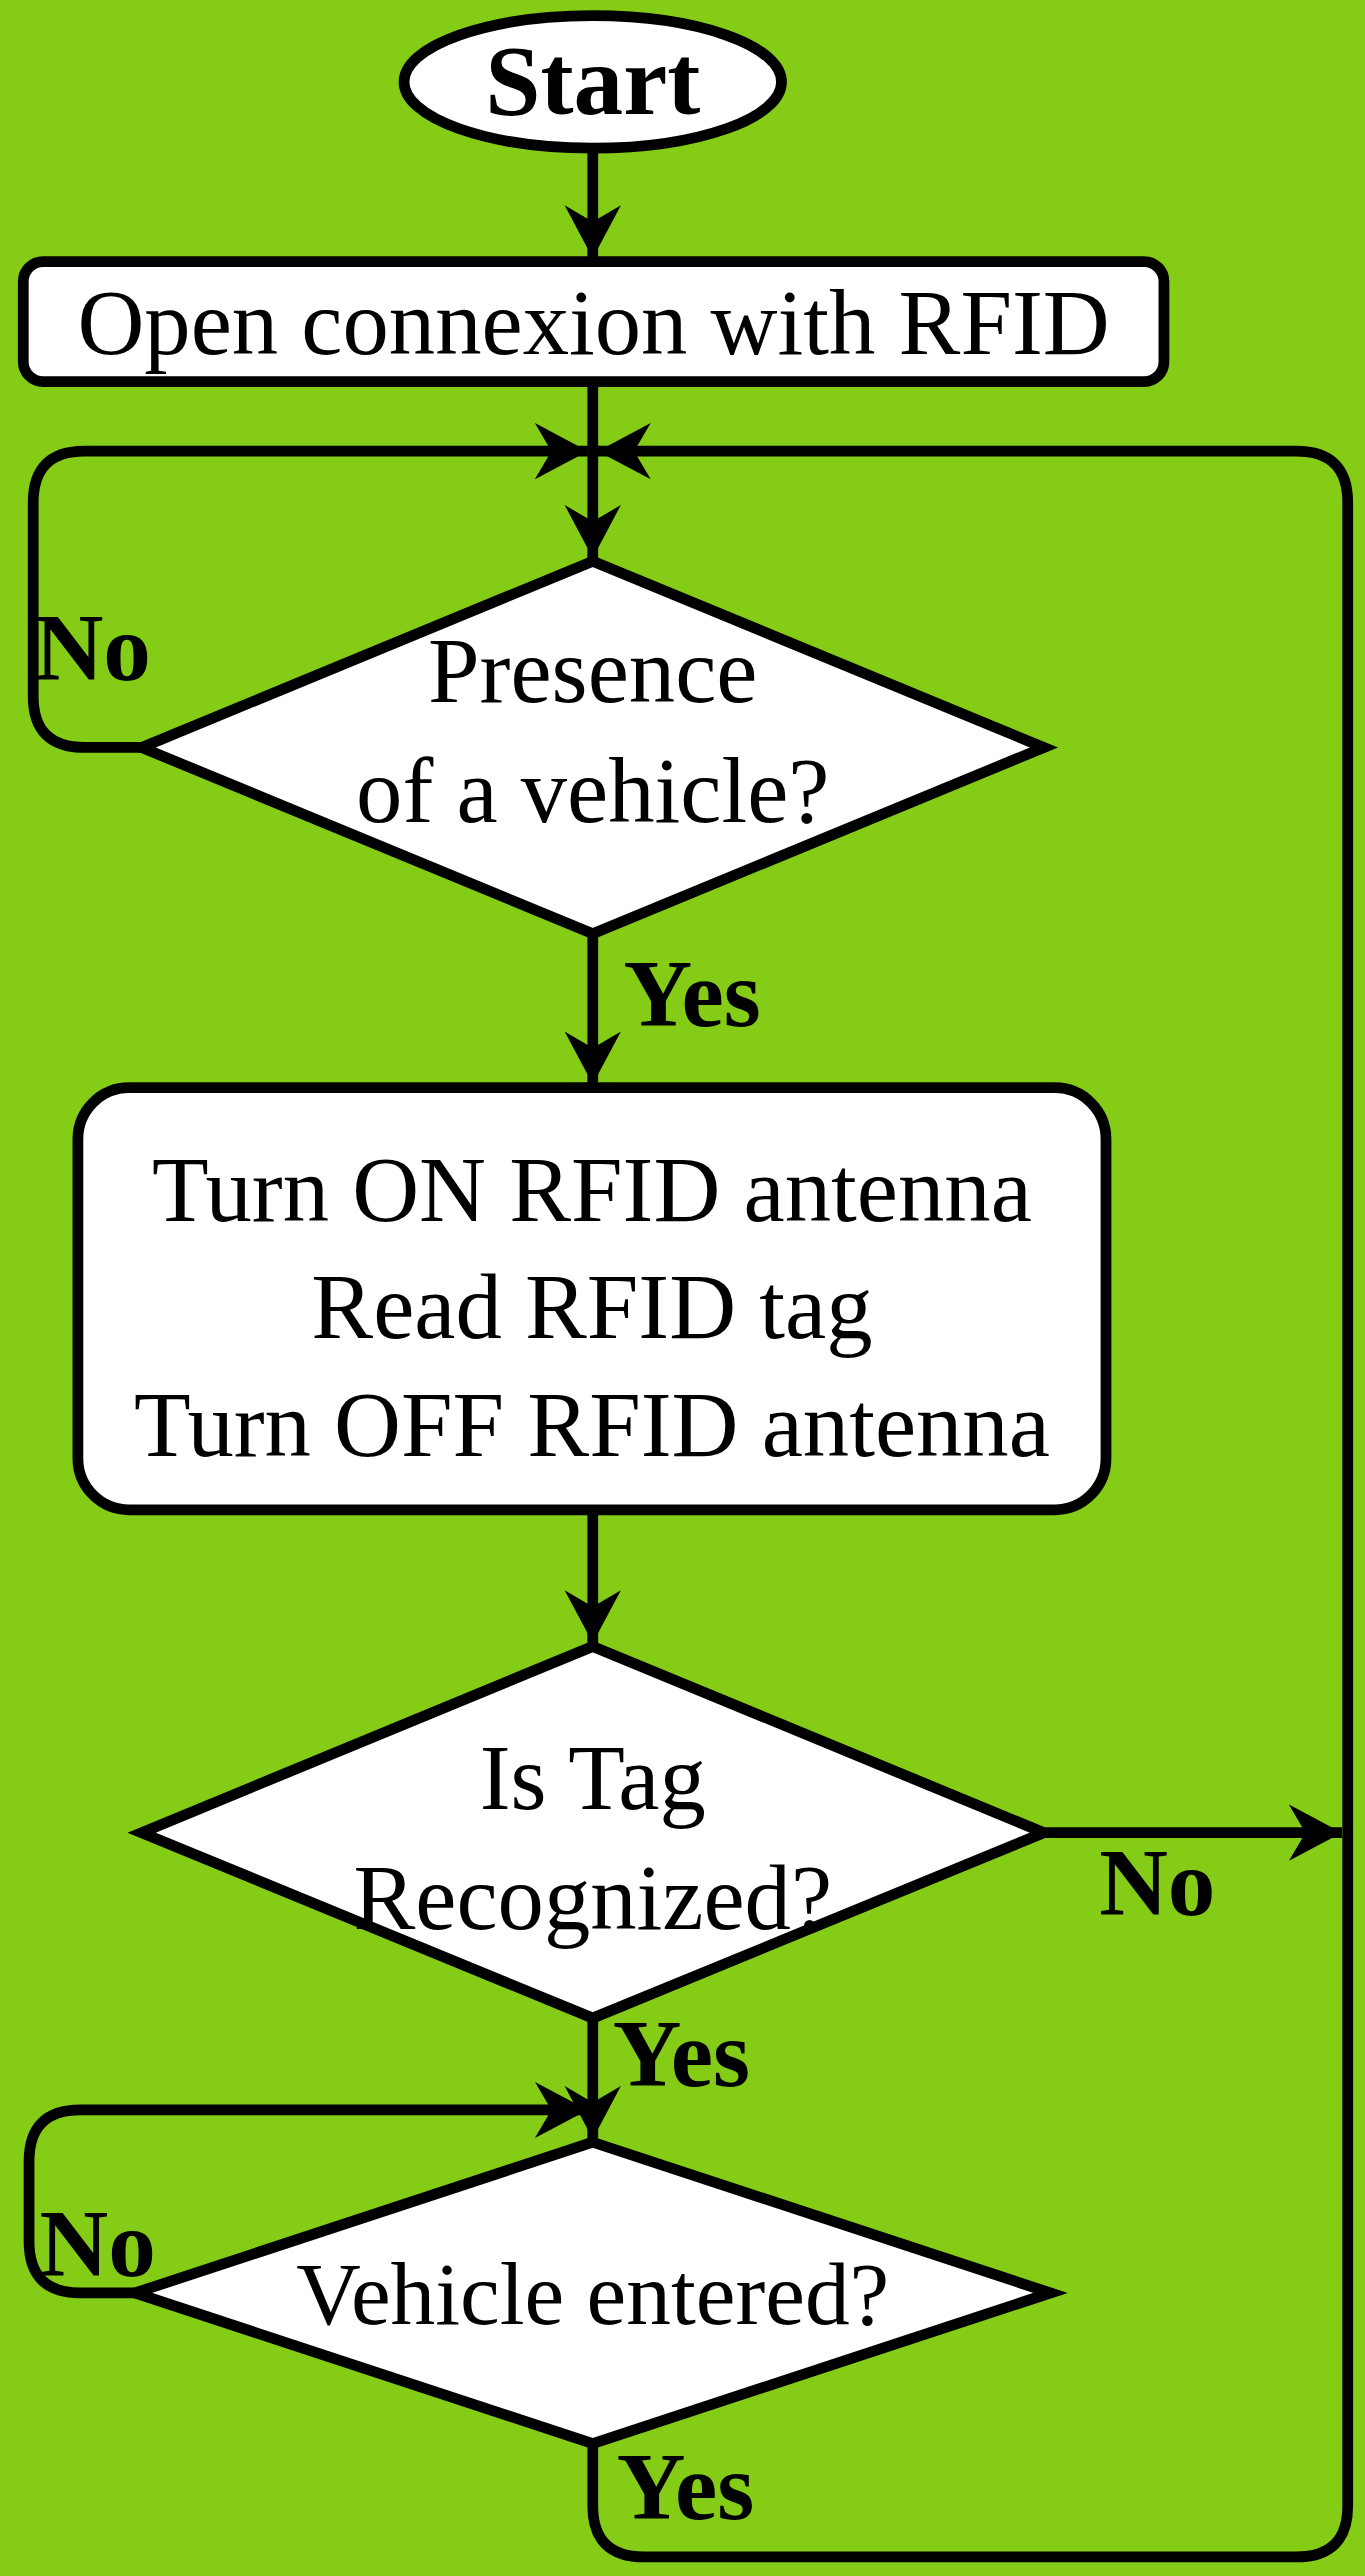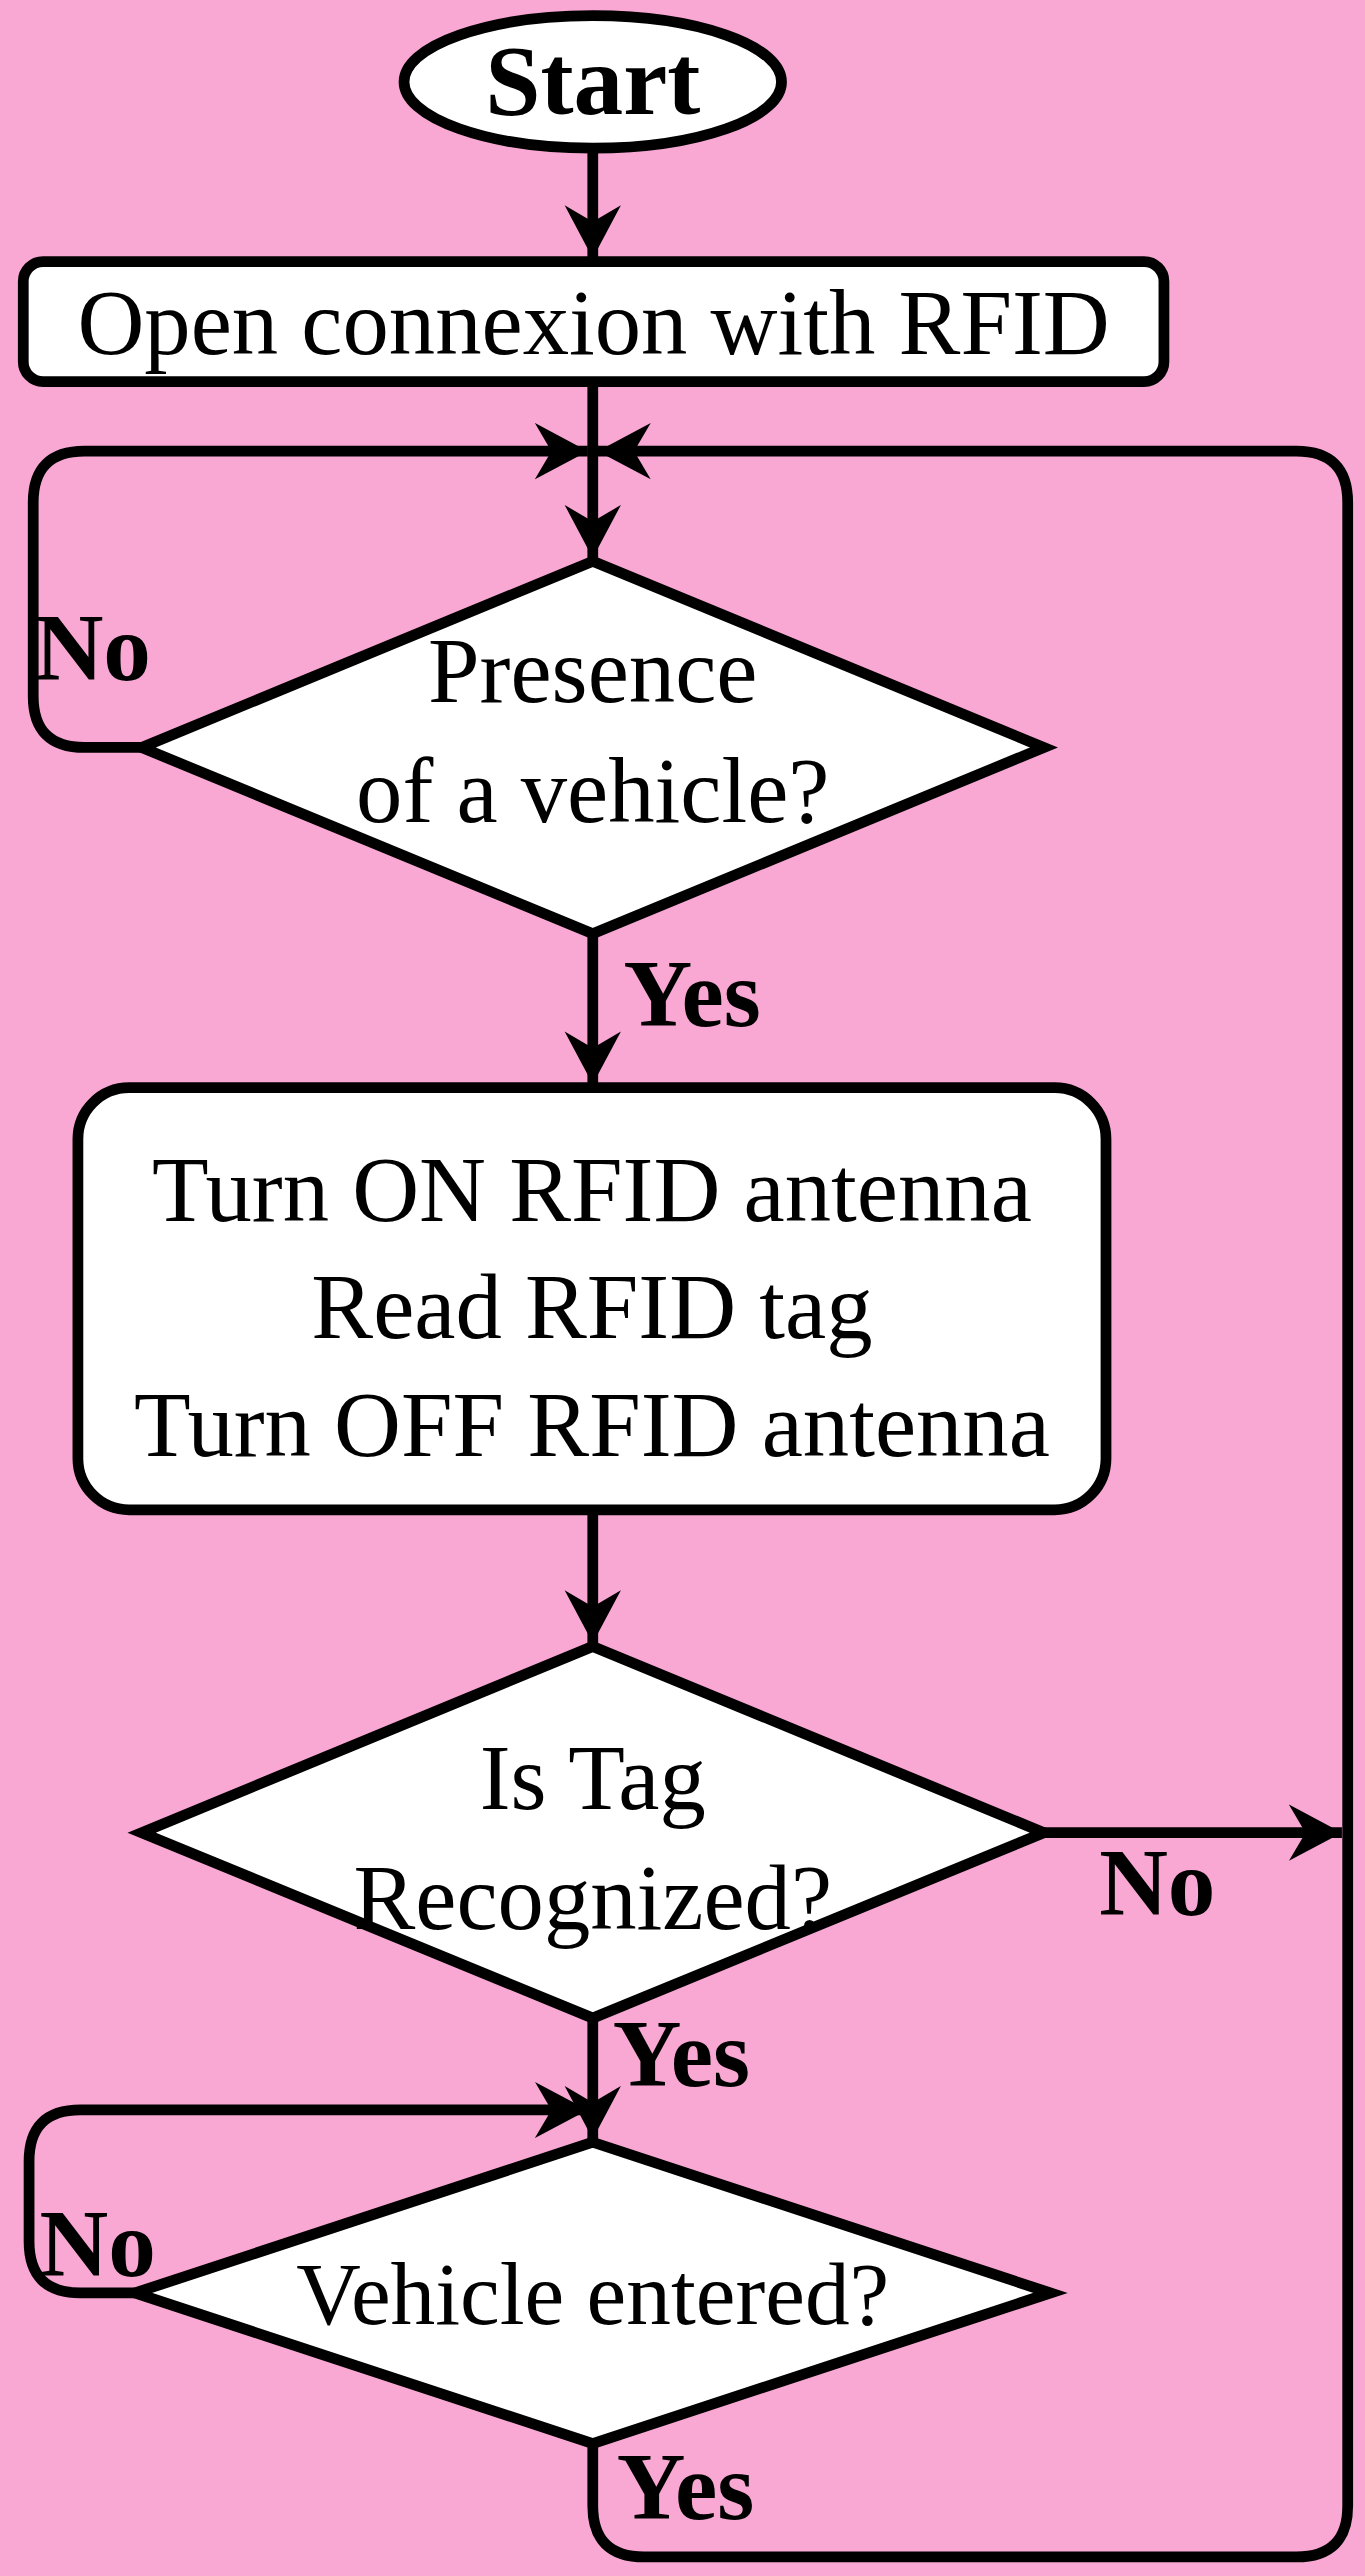--- a/index.html
+++ b/index.html
@@ -1,20 +1,20 @@
 <!DOCTYPE html>
 <html style="font-size:13.2px"><head>
 <meta charset="utf-8">
 <style>
   html, body { margin: 0; padding: 0; background: #ffffff; }
   .canvas {
     position: relative;
     width: 1366px;
     height: 2576px;
-    background: #f9a8d4;
+    background: #84cc16;
     overflow: hidden;
   }
   svg { position: absolute; left: 0; top: 0; }
   .shape { fill: #ffffff; stroke: #000000; stroke-width: 13; }
   .edge  { fill: none;    stroke: #000000; stroke-width: 13; }
   .node-text {
     font-family: "Liberation Serif", "DejaVu Serif", serif;
     font-size: 112px;
     fill: #000000;
     text-anchor: middle;

